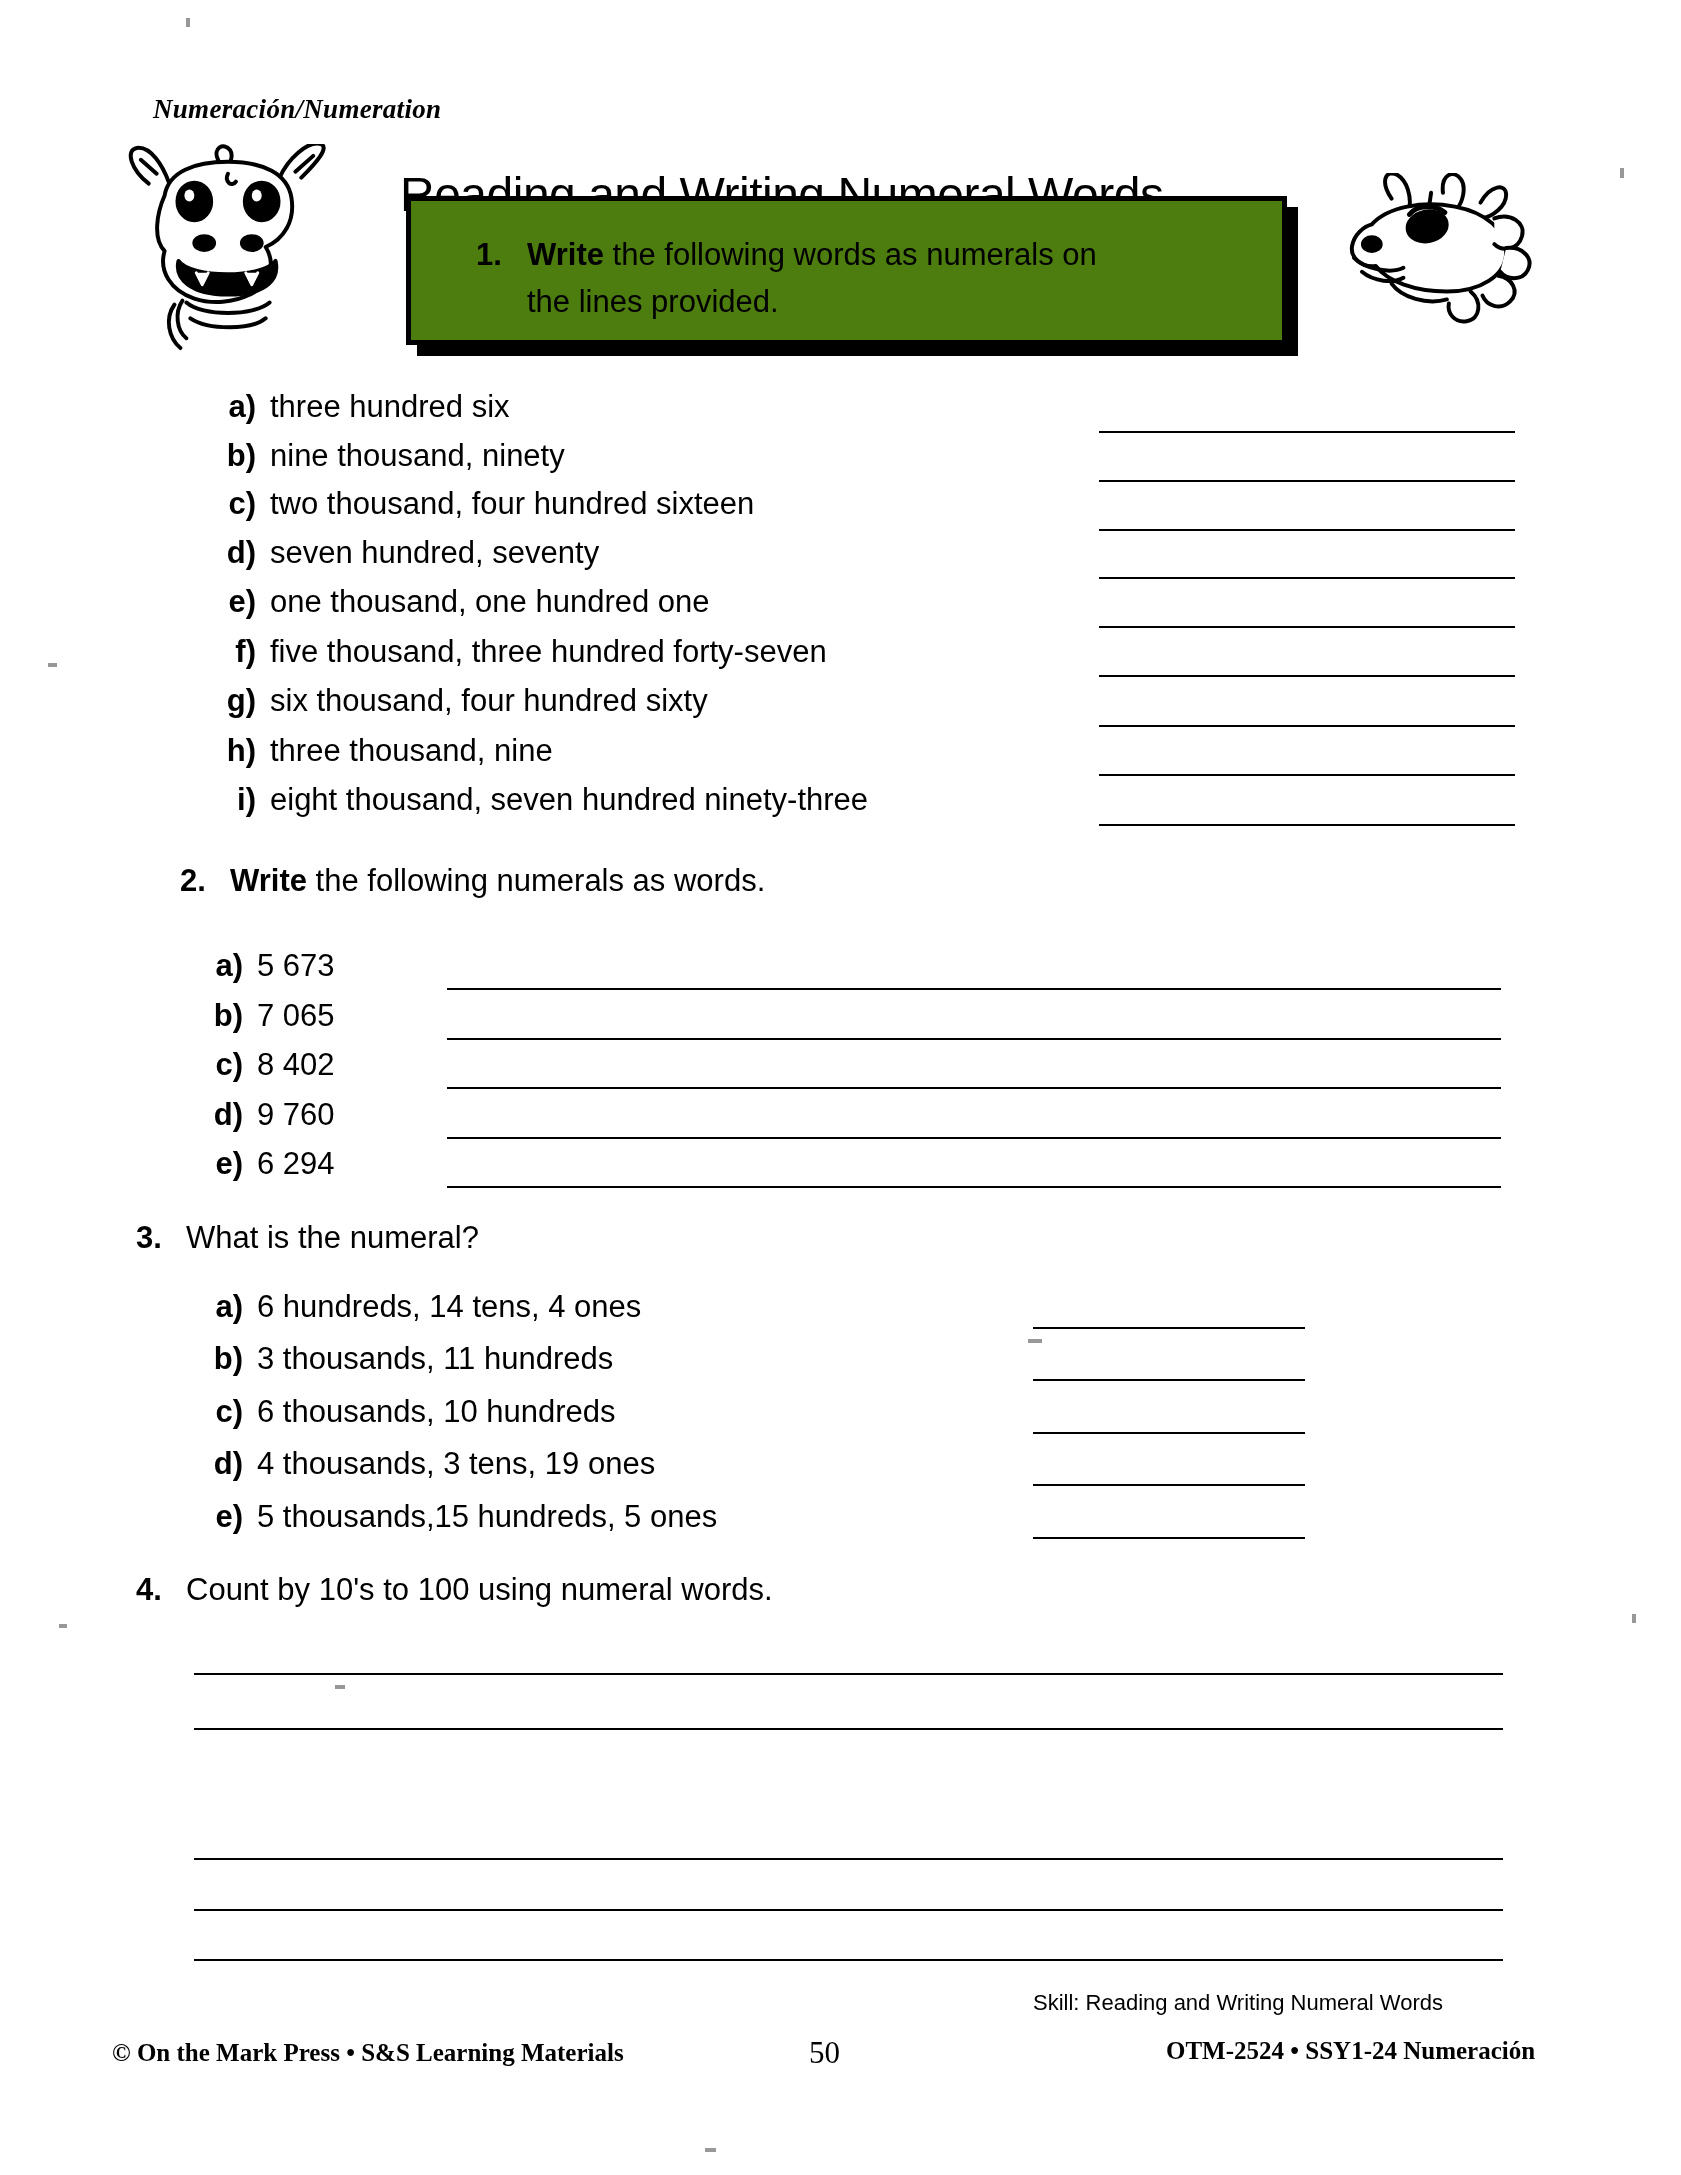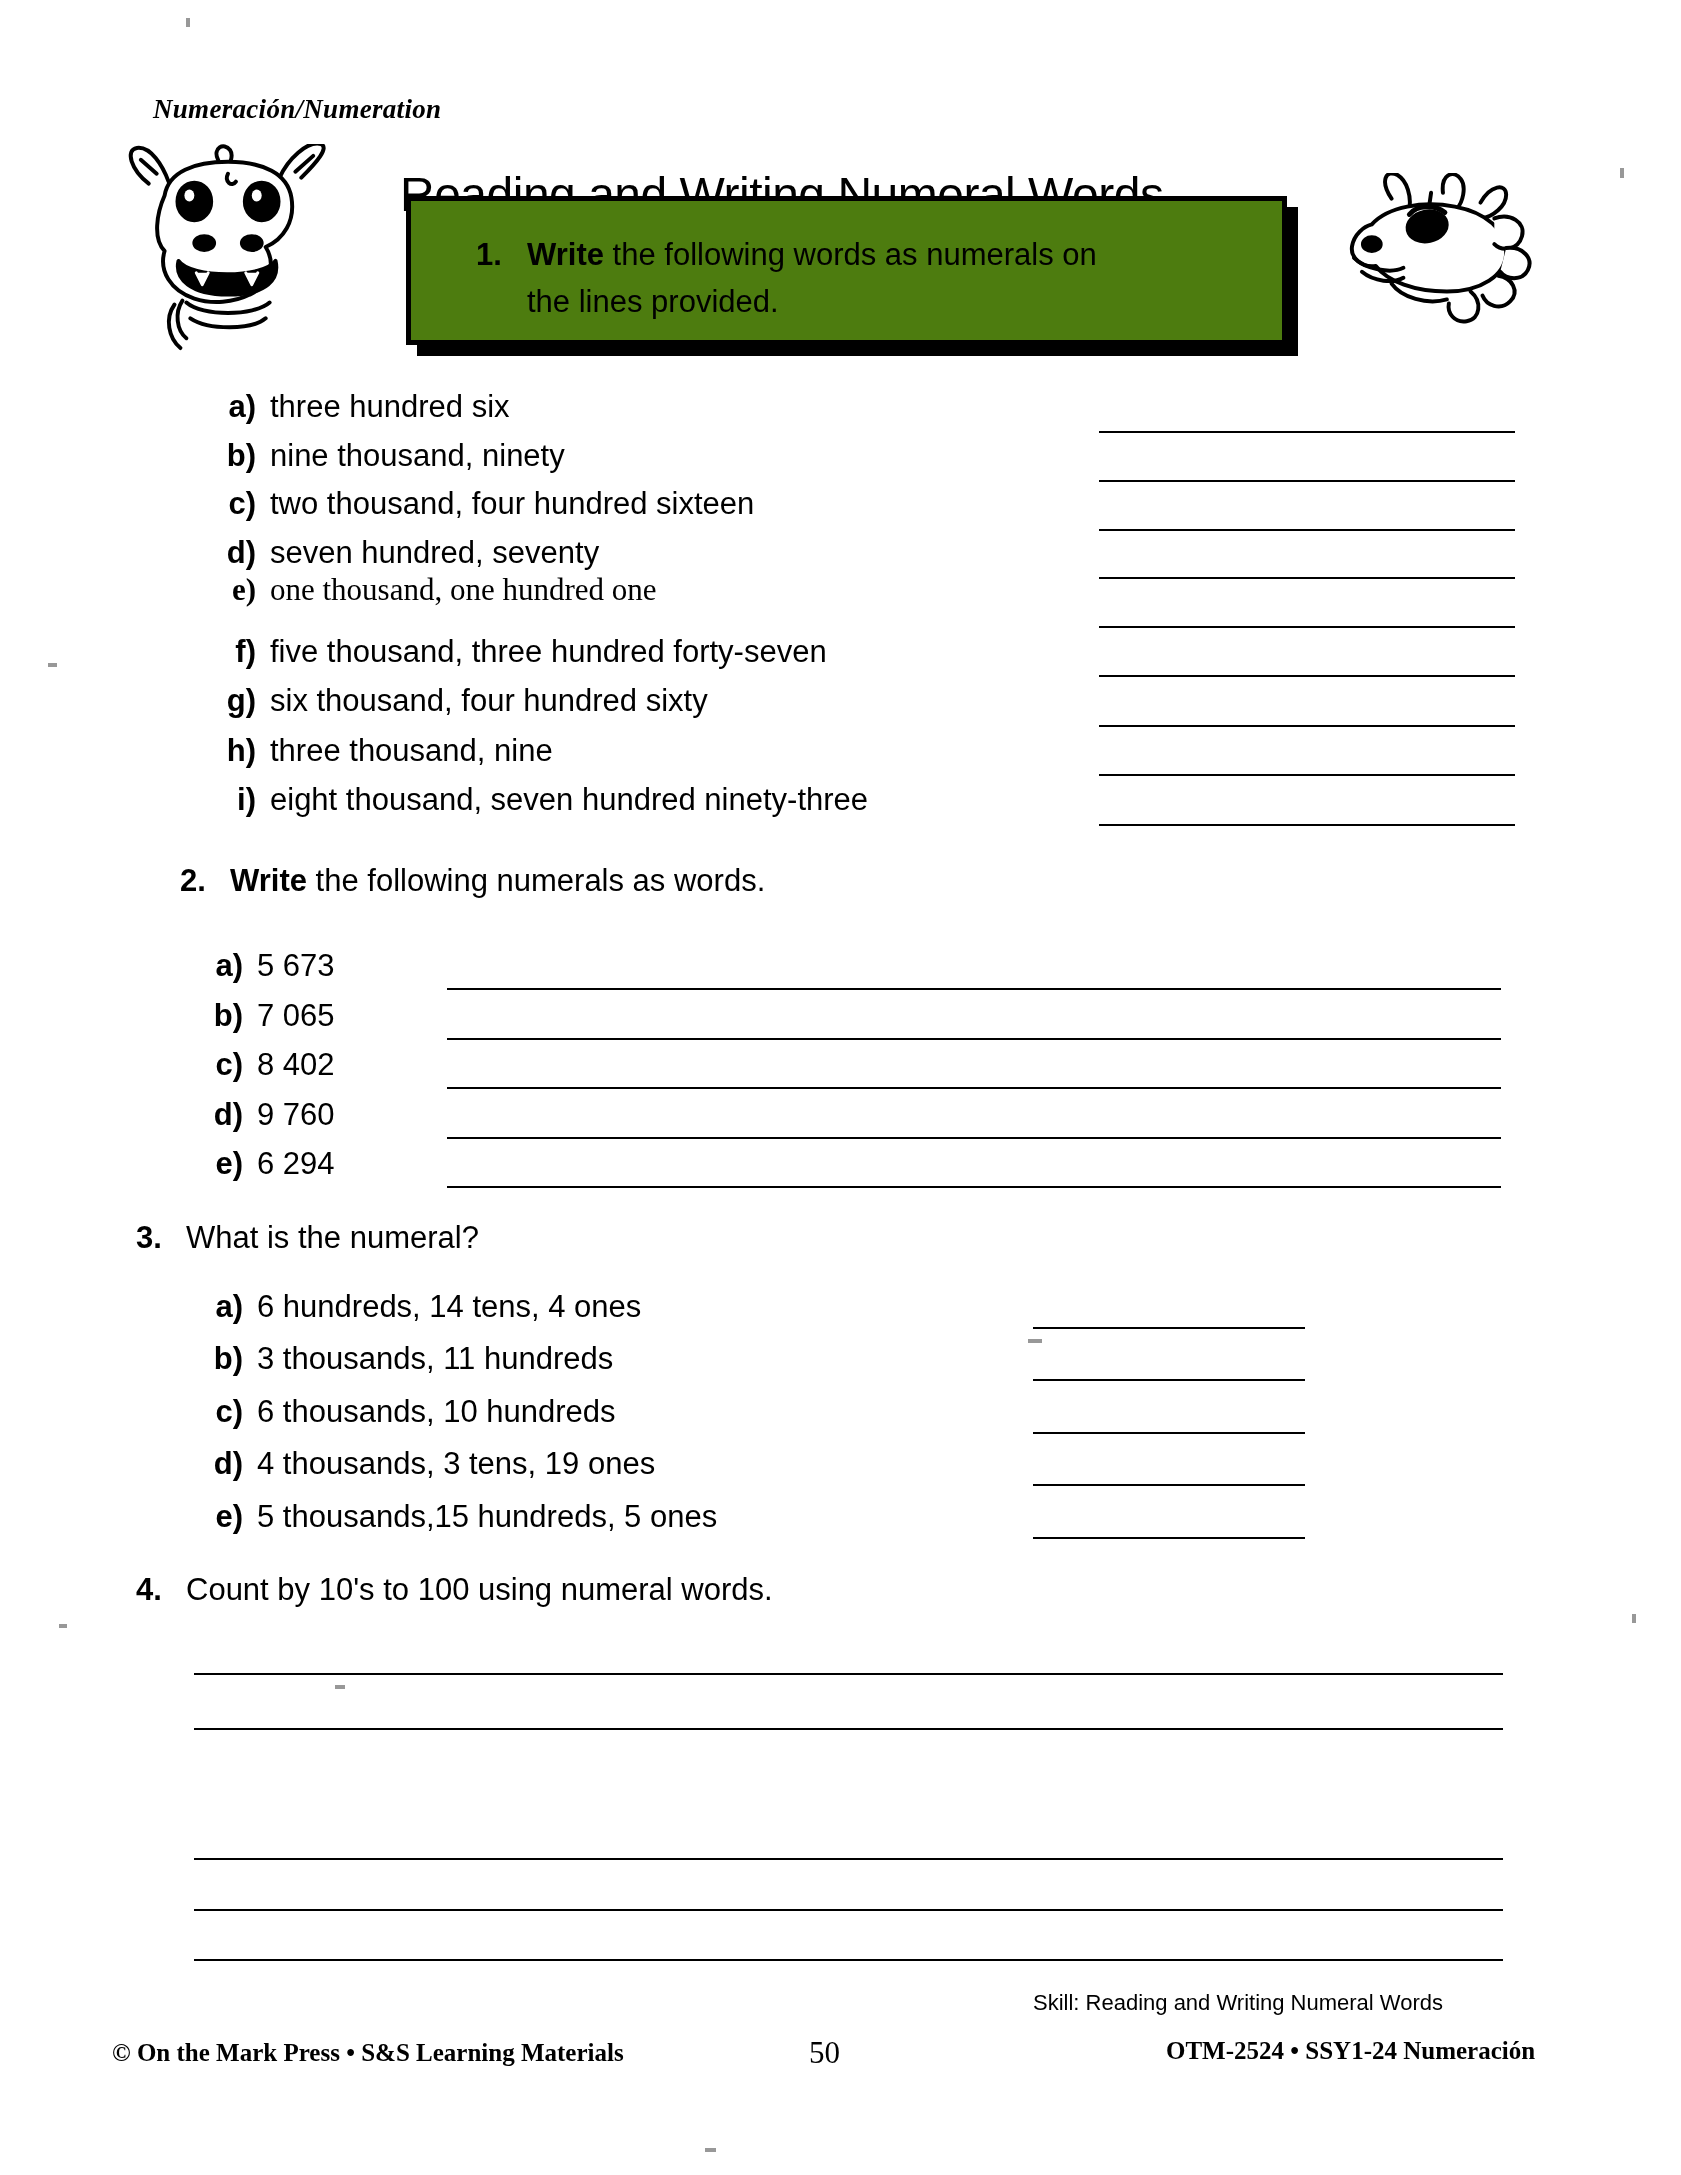--- a/index.html
+++ b/index.html
@@ -232,21 +232,21 @@
   </div>
   <div class="item" style="left:208px;top:438px;">
     <span class="lbl">b)</span><span>nine thousand, ninety</span>
   </div>
   <div class="item" style="left:208px;top:486px;">
     <span class="lbl">c)</span><span>two thousand, four hundred sixteen</span>
   </div>
   <div class="item" style="left:208px;top:535px;">
     <span class="lbl">d)</span><span>seven hundred, seventy</span>
   </div>
-  <div class="item" style="left:208px;top:572px;font-family:Liberation Serif, serif;">
+  <div class="item" style="left:208px;top:584px;">
     <span class="lbl">e)</span><span>one thousand, one hundred one</span>
   </div>
   <div class="item" style="left:208px;top:634px;">
     <span class="lbl">f)</span><span>five thousand, three hundred forty-seven</span>
   </div>
   <div class="item" style="left:208px;top:683px;">
     <span class="lbl">g)</span><span>six thousand, four hundred sixty</span>
   </div>
   <div class="item" style="left:208px;top:733px;">
     <span class="lbl">h)</span><span>three thousand, nine</span>

